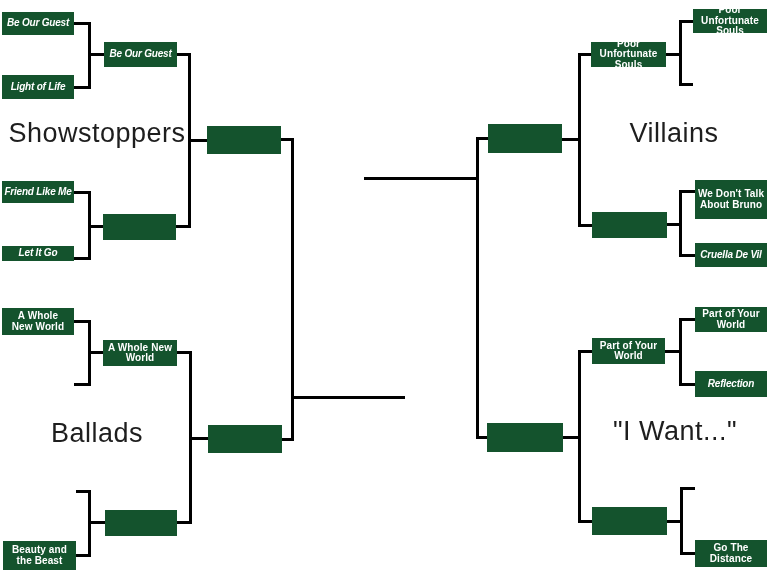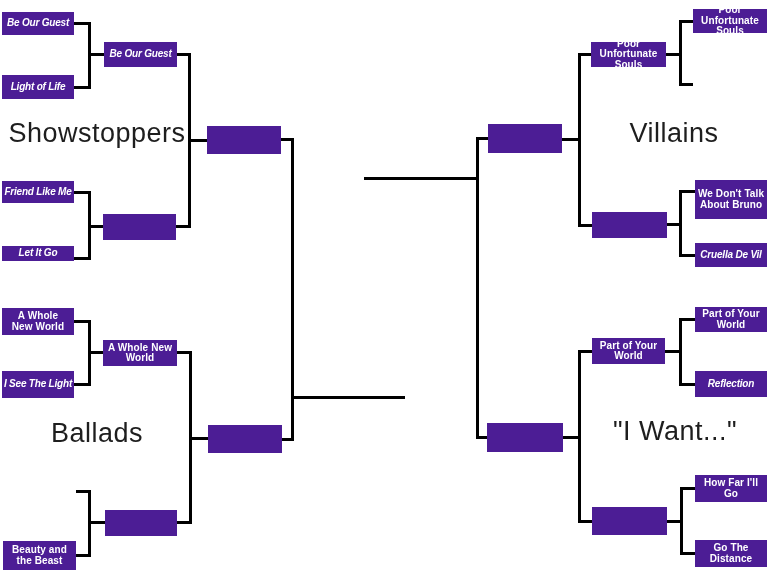--- a/index.html
+++ b/index.html
@@ -2,21 +2,21 @@
 <html><head>
 <meta charset="utf-8">
 <style>
   html,body{margin:0;padding:0;background:#ffffff;}
   .stage{
     position:relative;width:767px;height:574px;background:#ffffff;
     font-family:"Liberation Sans",sans-serif;overflow:hidden;
   }
   .ln{position:absolute;background:#000000;}
   .slot{
-    position:absolute;background:#4c1d95;color:#ffffff;
+    position:absolute;background:#14532d;color:#ffffff;
     display:flex;align-items:center;justify-content:center;
     text-align:center;font-weight:700;white-space:pre-line;
     font-size:10px;line-height:10.5px;letter-spacing:0.1px;
   }
   .slot.one{white-space:nowrap;font-size:10px;letter-spacing:-0.2px;font-style:italic;}
   .region-label{
     position:absolute;transform:translate(-50%,-50%);
     color:#1e1e1e;font-size:27px;font-weight:300;letter-spacing:0.5px;
     white-space:nowrap;
     padding-left:16px;
@@ -106,43 +106,40 @@
   <div class="slot one" style="left:2px;top:12px;width:72px;height:23px">Be Our Guest</div>
   <div class="slot one" style="left:2px;top:75px;width:72px;height:24px">Light of Life</div>
   <div class="slot one" style="left:2px;top:181px;width:72px;height:22px">Friend Like Me</div>
   <div class="slot one" style="left:2px;top:246px;width:72px;height:15px">Let It Go</div>
   <div class="slot one" style="left:104px;top:42px;width:73px;height:25px">Be Our Guest</div>
   <div class="slot" style="left:103px;top:214px;width:73px;height:26px"></div>
   <div class="slot" style="left:207px;top:126px;width:74px;height:28px"></div>
 
   <div class="slot" style="left:2px;top:308px;width:72px;height:27px">A Whole
 New World</div>
-  <div class="slot one" style="left:2px;top:371px;width:72px;height:27px">I See The Light</div>
   <div class="slot" style="left:3px;top:541px;width:73px;height:29px">Beauty and
 the Beast</div>
   <div class="slot" style="left:103px;top:340px;width:74px;height:26px">A Whole New
 World</div>
   <div class="slot" style="left:105px;top:510px;width:72px;height:26px"></div>
   <div class="slot" style="left:208px;top:425px;width:74px;height:28px"></div>
 
   <div class="slot" style="left:693px;top:9px;width:74px;height:24px">Poor Unfortunate
 Souls</div>
   <div class="slot" style="left:695px;top:180px;width:72px;height:39px">We Don't Talk
 About Bruno</div>
   <div class="slot one" style="left:695px;top:243px;width:72px;height:24px">Cruella De Vil</div>
   <div class="slot" style="left:591px;top:42px;width:75px;height:25px">Poor Unfortunate
 Souls</div>
   <div class="slot" style="left:592px;top:212px;width:75px;height:26px"></div>
   <div class="slot" style="left:488px;top:124px;width:74px;height:29px"></div>
 
   <div class="slot" style="left:695px;top:307px;width:72px;height:25px">Part of Your
 World</div>
   <div class="slot one" style="left:695px;top:371px;width:72px;height:26px">Reflection</div>
-  <div class="slot" style="left:695px;top:475px;width:72px;height:27px">How Far I'll
-Go</div>
   <div class="slot" style="left:695px;top:540px;width:72px;height:27px">Go The
 Distance</div>
   <div class="slot" style="left:592px;top:338px;width:73px;height:26px">Part of Your
 World</div>
   <div class="slot" style="left:592px;top:507px;width:75px;height:28px"></div>
   <div class="slot" style="left:487px;top:423px;width:76px;height:29px"></div>
 
 </div>
 
 </body></html>

